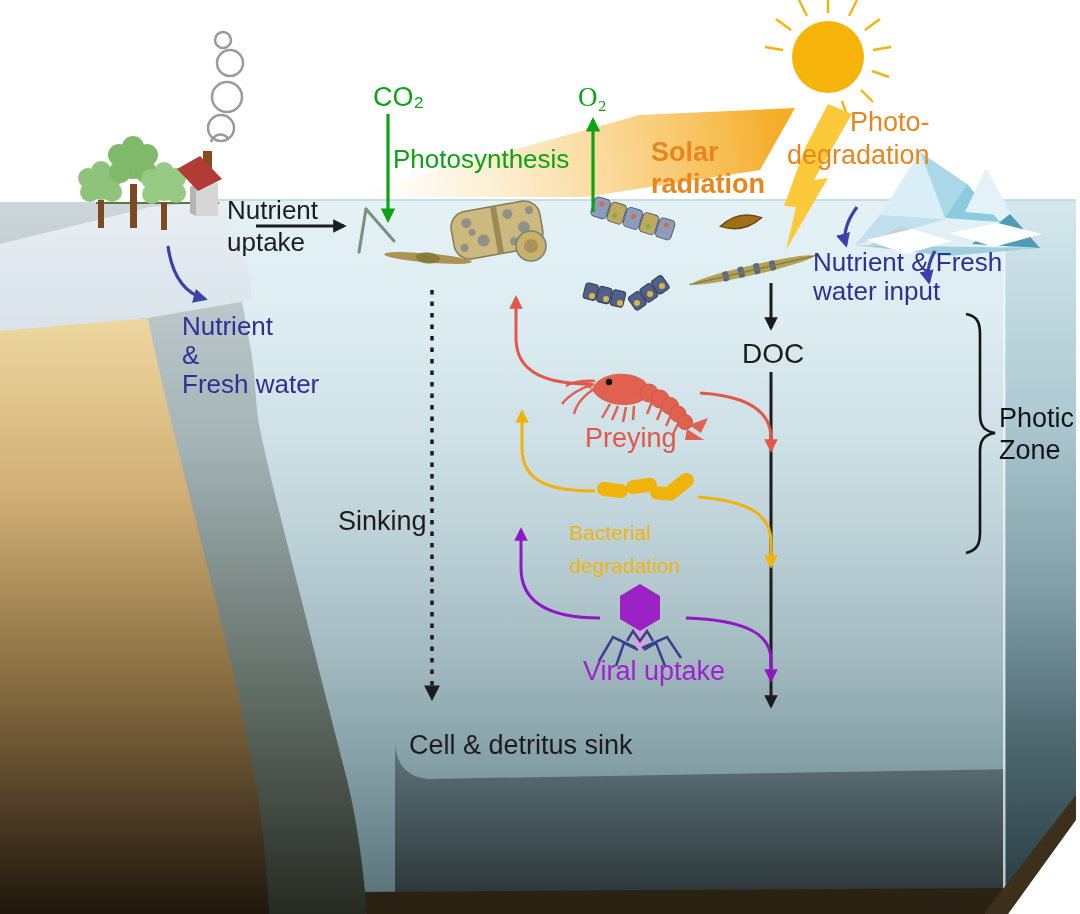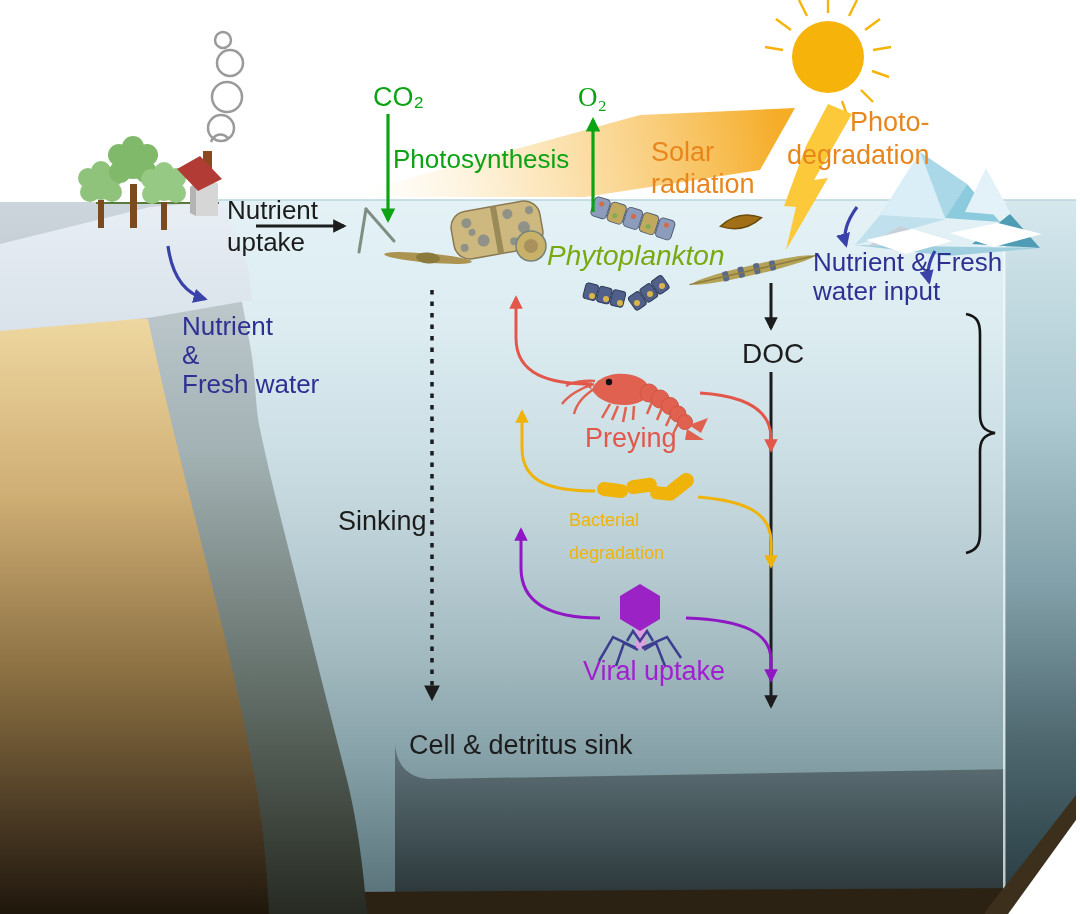--- a/index.html
+++ b/index.html
@@ -11,30 +11,30 @@
   .orange{color:#e8861c;}
   .blue{color:#2e3192;}
   .red{color:#e2574a;}
   .gold{color:#f0b30a;}
   .purple{color:#a21fd0;}
   .black{color:#1c1c1c;}
   .olive{color:#79a911;font-style:italic;}
   .l-co2{left:373px;top:82px;font-size:27px;}
   .l-photosyn{left:393px;top:145px;font-size:26px;}
   .l-o2{left:578px;top:82px;font-size:27px;font-family:Liberation Serif, serif;}
-  .l-solar{left:651px;top:136px;font-size:27px;line-height:32px;}
+  .l-solar{left:651px;top:136px;font-size:27px;line-height:32px;font-weight:bold;}
   .l-photodeg{left:787px;top:106px;font-size:27px;line-height:33px;text-align:right;}
   .l-phyto{left:547px;top:240px;font-size:28px;}
   .l-uptake1{left:227px;top:196px;font-size:26px;}
   .l-uptake2{left:227px;top:228px;font-size:26px;}
   .l-nfleft{left:182px;top:312px;font-size:26px;line-height:29px;}
   .l-nfright{left:813px;top:248px;font-size:26px;line-height:29px;}
   .l-doc{left:742px;top:338px;font-size:28px;}
   .l-preying{left:585px;top:423px;font-size:27px;}
-  .l-bact{left:569px;top:504px;font-size:18px;line-height:33px;}
+  .l-bact{left:569px;top:516px;font-size:21px;line-height:33px;}
   .l-viral{left:583px;top:656px;font-size:27px;}
   .l-sinking{left:338px;top:506px;font-size:27px;}
   .l-cellsink{left:409px;top:730px;font-size:27px;}
   .l-photic{left:999px;top:402px;font-size:27px;line-height:32px;color:#141414;}
 </style>
 </head>
 <body>
 
 <div id="stage">
 
@@ -363,21 +363,20 @@
 
 <div class="lbl l-solar orange">
   <div>Solar</div>
   <div>radiation</div>
 </div>
 <div class="lbl l-photodeg orange">
   <div>Photo-</div>
   <div>degradation</div>
 </div>
 
-<div class="lbl l-phyto olive">Phytoplankton</div>
 
 <div class="lbl l-uptake1 black">Nutrient</div>
 <div class="lbl l-uptake2 black">uptake</div>
 
 <div class="lbl l-nfleft blue">
   <div>Nutrient</div>
   <div>&amp;</div>
   <div>Fresh water</div>
 </div>
 <div class="lbl l-nfright blue">
@@ -390,14 +389,18 @@
 
 <div class="lbl l-bact gold">
   <div>Bacterial</div>
   <div>degradation</div>
 </div>
 
 <div class="lbl l-viral purple">Viral uptake</div>
 <div class="lbl l-sinking black">Sinking</div>
 <div class="lbl l-cellsink black">Cell &amp; detritus sink</div>
 
+<div class="lbl l-photic">
+  <div>Photic</div>
+  <div>Zone</div>
+</div>
 
 </div>
 
 </body></html>

